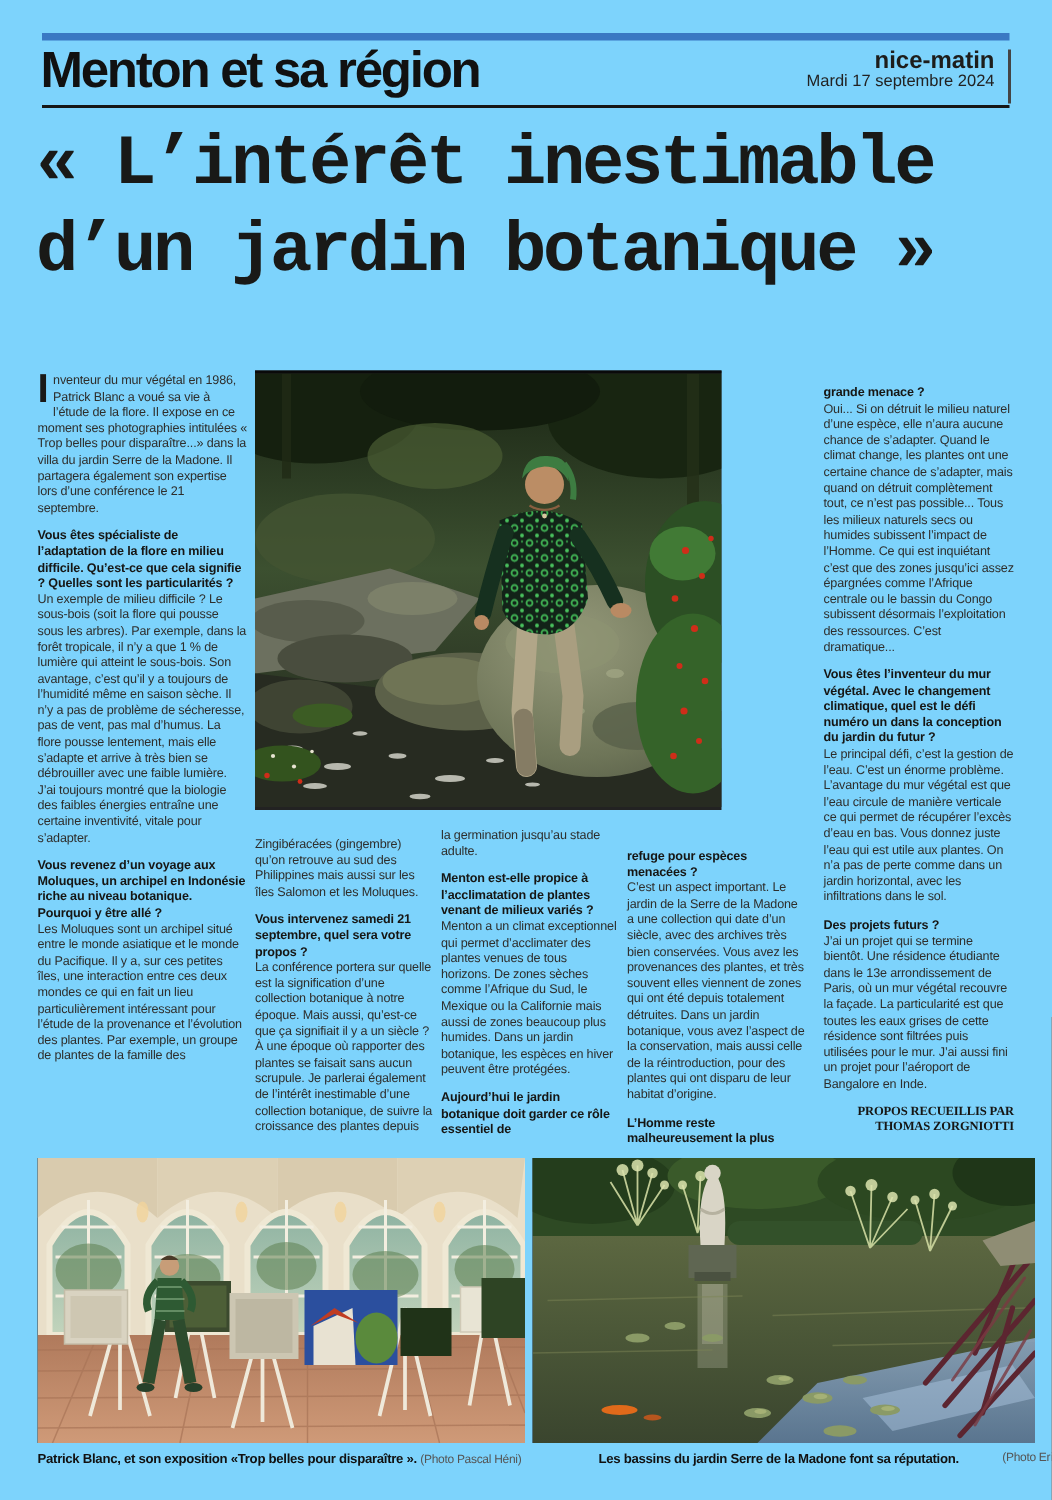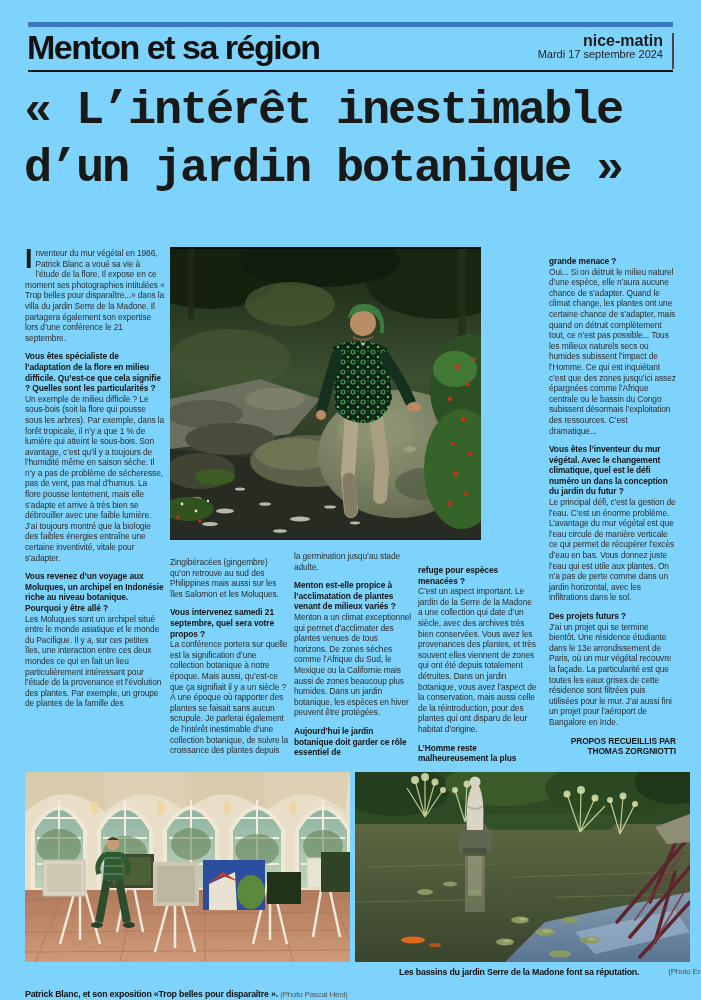--- a/index.html
+++ b/index.html
@@ -27,41 +27,41 @@
     font-size:47px;font-weight:700;letter-spacing:-2.2px;line-height:58px;color:#191917;font-family:Liberation Mono, monospace;
   }
   .standfirst{
     position:absolute;left:25px;top:200px;width:655px;
     font-size:16px;line-height:20px;color:#111;letter-spacing:-0.2px;
   }
   
   .col{position:absolute;font-size:8.4px;line-height:10.6px;letter-spacing:-0.1px;color:#2e2e2c;}
   .col p{margin:0;}
   .seg-q{font-weight:700;color:#161614;margin-top:8px !important;}
-  .seg-byline{font-weight:700;text-align:right;margin-top:8px !important;color:#161614;}
+  .seg-byline{font-weight:700;text-align:right;margin-top:8px !important;color:#161614;font-family:Liberation Serif, serif;}
   .dropcap{
     float:left;font-size:27px;line-height:22px;font-weight:700;color:#1a1a18;
     padding-right:3px;
   }
   #col1{left:25px;top:248px;width:140px;}
   #col2{left:170px;top:557px;width:119px;}
   #col3{left:294px;top:535px;width:119px;margin-top:16px;}
   #col4{left:418px;top:557px;width:120px;}
   #col5{left:549px;top:248px;width:127px;}
   
   .photo{position:absolute;overflow:hidden;background:#222;}
   #main-photo{left:170px;top:247px;width:311px;height:291px;border-top:2px solid #0a0a0a;}
   #expo-photo{left:25px;top:772px;width:325px;height:190px;}
   #pond-photo{left:355px;top:772px;width:335px;height:190px;}
   .photo svg{display:block;}
   .caption{font-size:8.8px;letter-spacing:-0.2px;color:#111;}
   .caption b{font-weight:700;}
   .credit{color:#555;font-size:8px;font-weight:400;}
   #main-caption{position:absolute;left:170px;top:541px;width:390px;white-space:nowrap;}
-  #expo-caption{position:absolute;left:25px;top:989px;width:325px;white-space:nowrap;}
+  #expo-caption{position:absolute;left:25px;top:967px;width:325px;white-space:nowrap;}
   #pond-caption{position:absolute;left:355px;top:967px;width:335px;display:flex;justify-content:space-between;margin-left:44px;}
 </style>
 </head>
 <body>
 
 <div class="page">
 
   <div class="topbar" style="background: rgb(58, 120, 195);"></div>
   <div class="section-title">Menton et sa région</div>
   <div class="brandbox">

